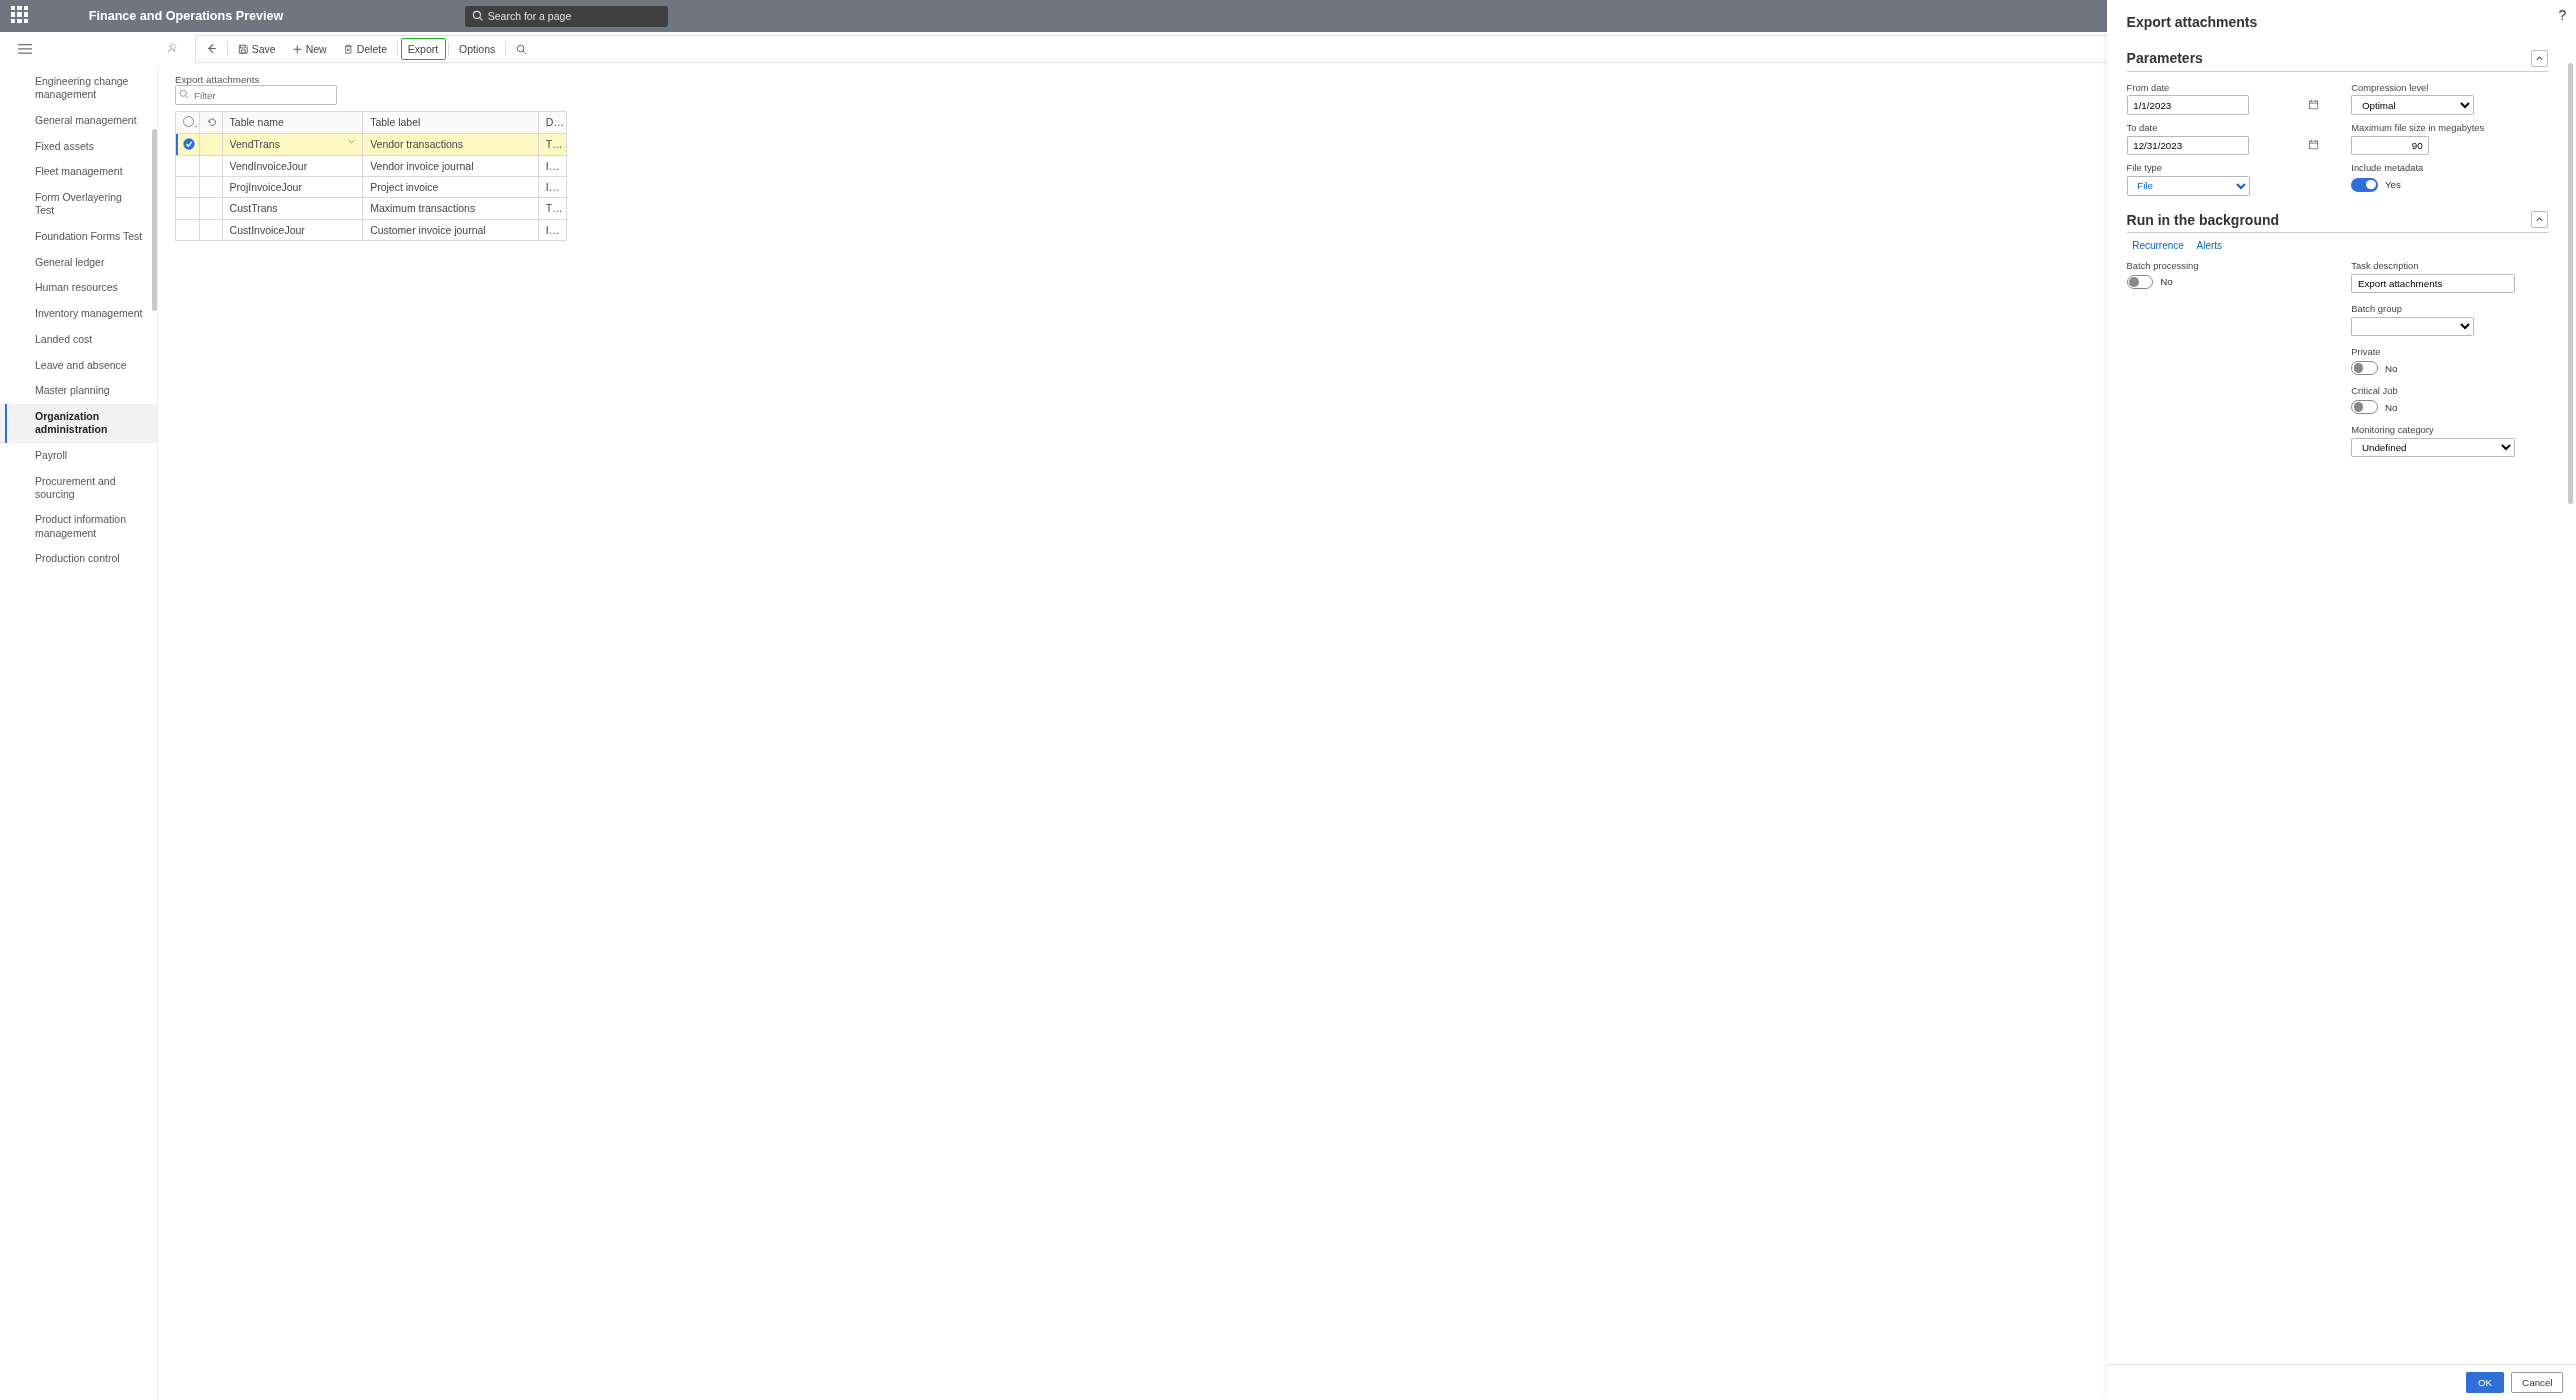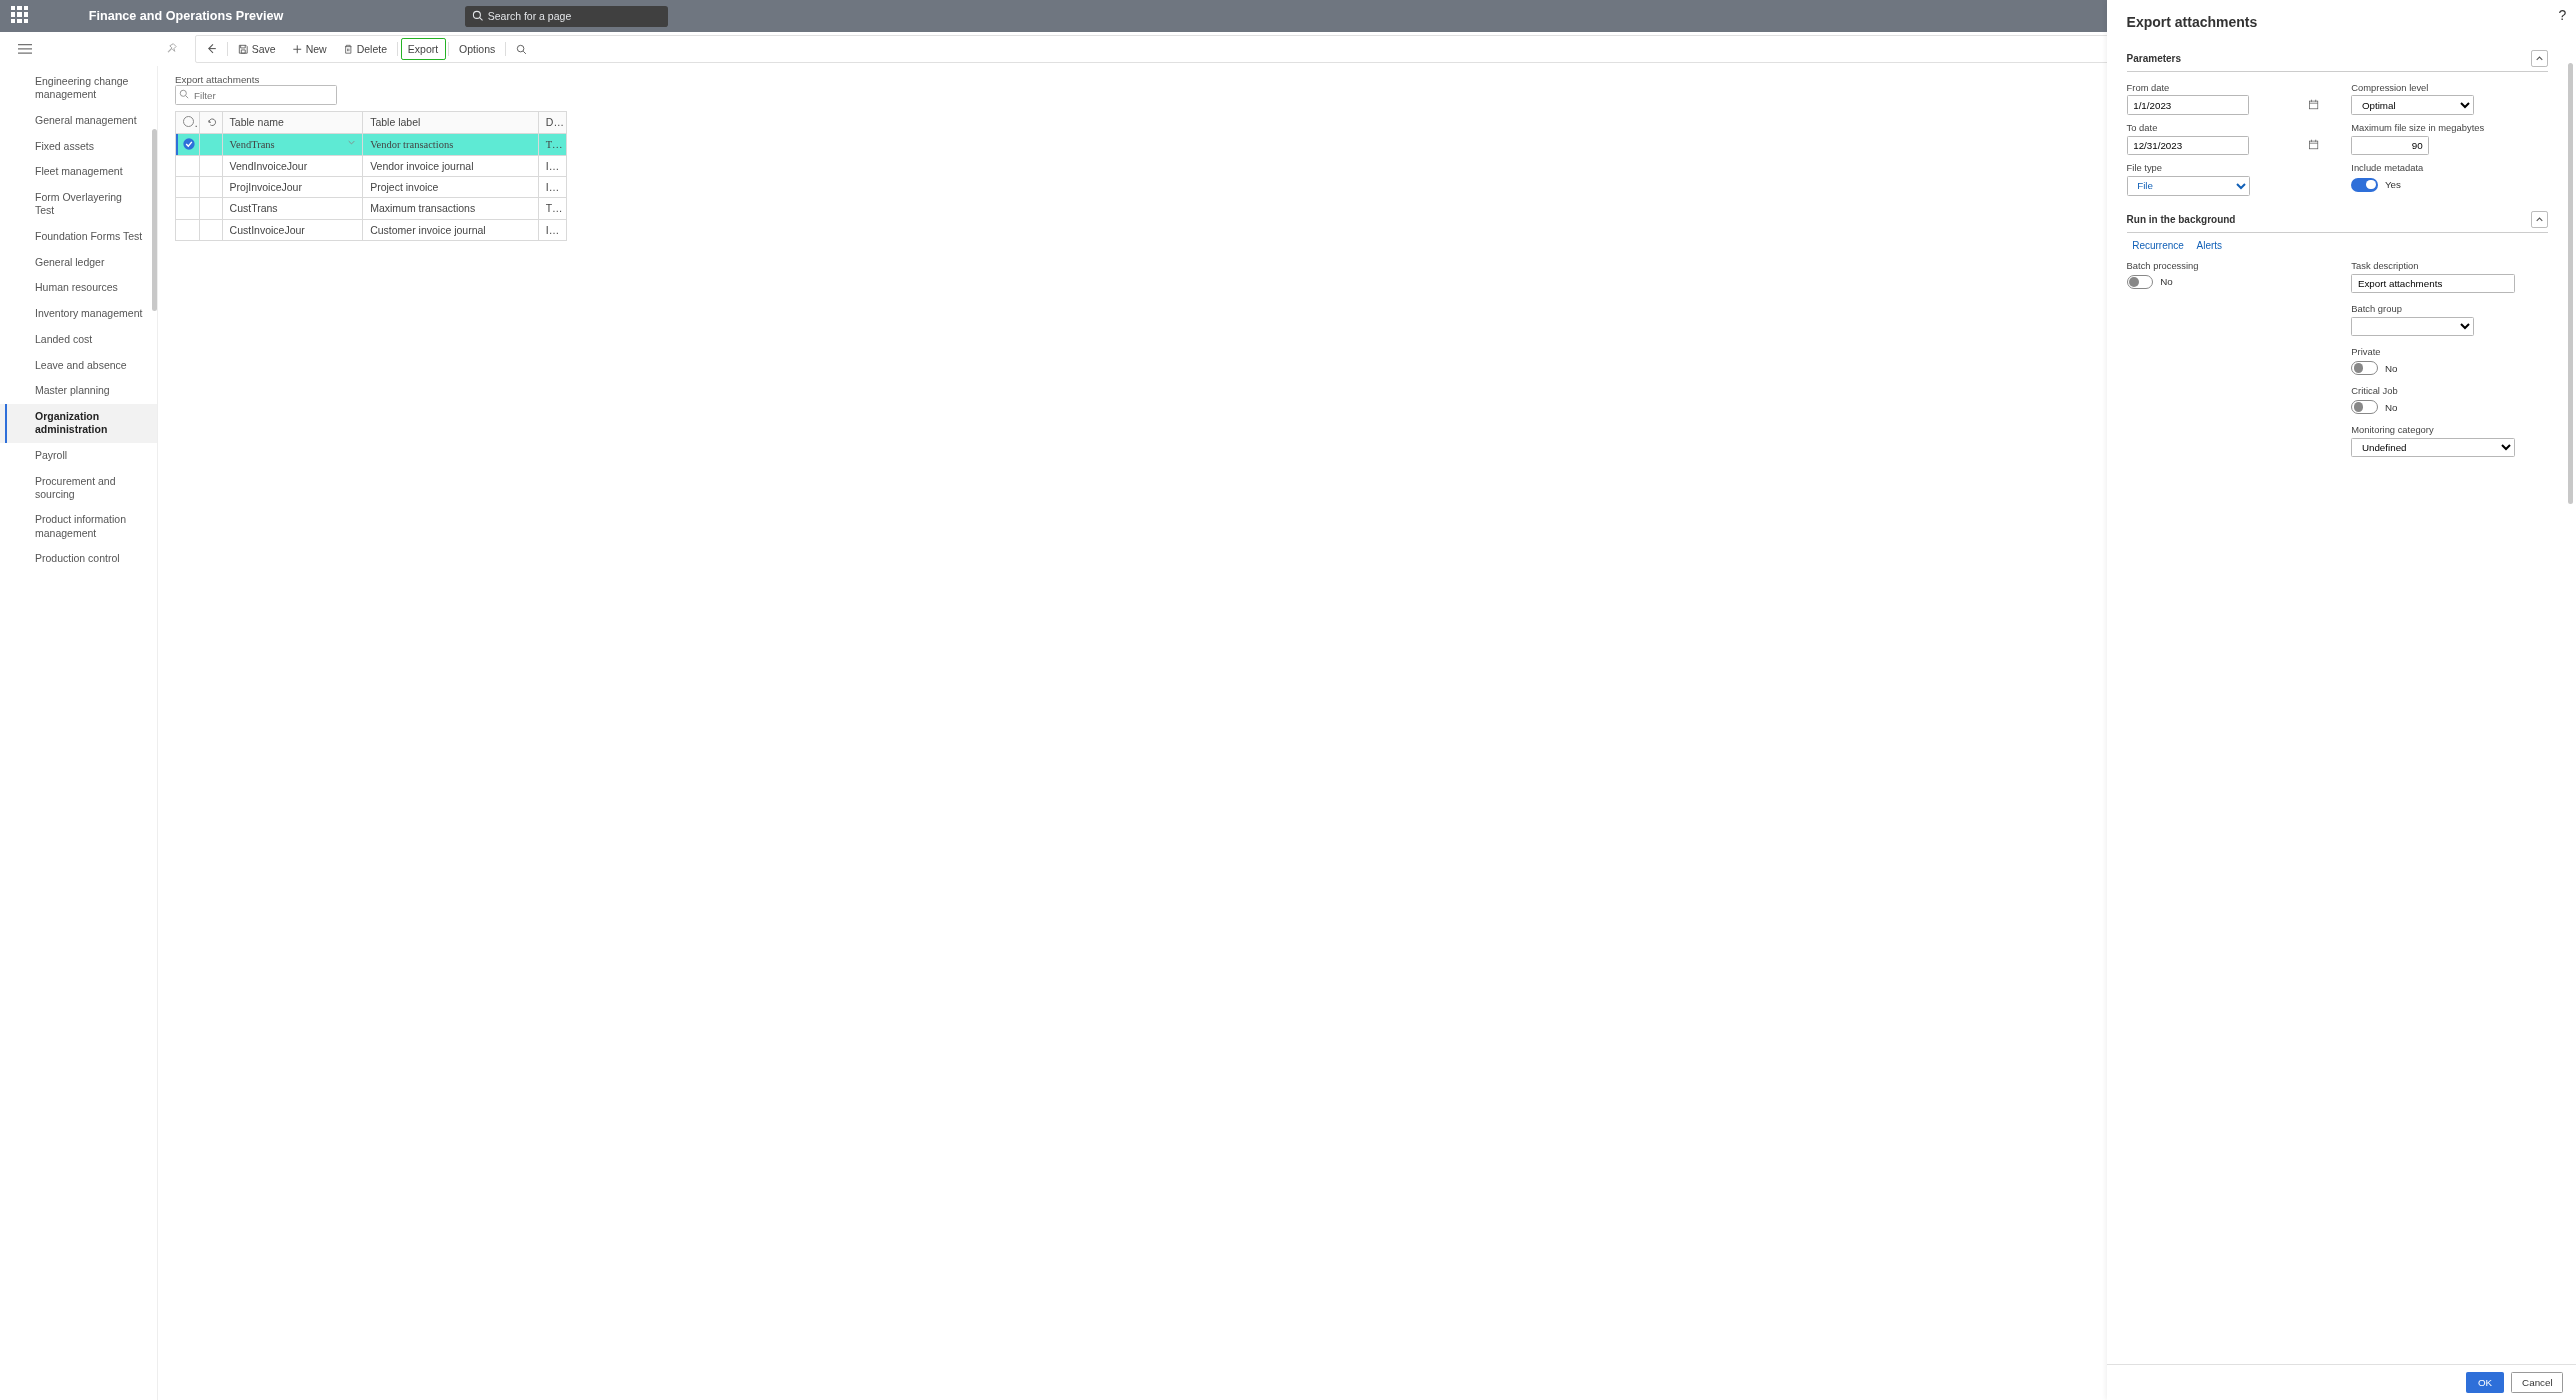--- a/index.html
+++ b/index.html
@@ -42,33 +42,33 @@
   .view-title { font-size:19.6px; font-weight:400; color:#333; margin:1.4px 0 7px 0; display:flex; align-items:center; gap:4.2px;}
   .filter-input { width:162px; height:19.6px; border:0.7px solid #bdbdbd; border-radius:1.4px; padding:0 5.6px 0 18px; font-size:9.8px; }
   .filter-wrap { position:relative; display:inline-block; margin-bottom:4.2px;}
   .filter-wrap .mag2 { position:absolute; left:4.2px; top:3.5px; color:#888; font-size:9.8px;}
 
   table.data-grid { border-collapse:collapse; width:392px; margin-top:1.4px; table-layout:fixed;}
   .data-grid th, .data-grid td { border:0.7px solid #d9d9d9; padding:4.2px 7px; text-align:left; font-size:10.5px; color:#444; white-space:nowrap; overflow:hidden; text-overflow:ellipsis;}
   .data-grid th { background:#fafafa; font-weight:400; color:#444;}
   .col-check { width:24px; text-align:center !important; }
   .col-refresh { width:22.4px; text-align:center !important;}
-  .data-grid tr.selected { background:#5eead4;font-family:Liberation Serif, serif; }
+  .data-grid tr.selected { background:#fef9c3; }
   .data-grid tr.selected td:first-child { position:relative; }
   .data-grid tr.selected td:first-child::before { content:""; position:absolute; left:-0.7px; top:-0.7px; bottom:-0.7px; width:2.8px; background:#2e6fd9; }
   .hdr-circle { width:11.2px; height:11.2px; border:1px solid #888; border-radius:50%; display:inline-block;}
   .row-chev { float:right; color:#888; font-size:8.4px;}
 
   
   .side-panel { position:fixed; top:0; right:0; bottom:0; width:469px; background:#fff; box-shadow:-1.4px 0 5.6px rgba(0,0,0,0.08); display:flex; flex-direction:column; }
   .panel-title { font-size:14px; font-weight:600; padding:14px 19.6px 7px 19.6px; }
   .panel-body { flex:1; overflow-y:auto; padding:0 28px 14px 19.6px; }
   .panel-body-scroll-rail { width:5.6px; background:#c8c8c8; position:absolute; right:2.8px; top:63px; height:441px; border-radius:2.8px;}
   .section-hdr { display:flex; align-items:center; border-bottom:0.7px solid #ccc; padding:5.6px 0 4.2px 0; margin-top:7px;}
-  .section-hdr h3 { flex:1; margin:0; font-size:10px; font-weight:600; color:#333;}
+  .section-hdr h3 { flex:1; margin:0; font-size:14px; font-weight:600; color:#333;}
   .collapse-btn { width:17px; height:17px; border:0.7px solid #bbb; border-radius:2.1px; display:flex; align-items:center; justify-content:center; font-size:8.4px; color:#555; cursor:pointer;}
   .param-grid { display:grid; grid-template-columns:1fr 1fr; gap:7px 28px; padding:9.8px 0 2.8px 0;}
   .field { display:flex; flex-direction:column; gap:2.8px;}
   .field-label { font-size:9.4px; color:#444;}
   .field input, .field select { height:19.6px; border:0.7px solid #b7b7b7; border-radius:1.4px; padding:0 5.6px; font-size:9.8px; font-family:inherit; }
   .field .input-icon-wrap { position:relative; }
   .field .input-icon-wrap input { width:122px; padding-right:19.6px;}
   .field .input-icon-wrap .cal { position:absolute; right:4.2px; top:3.5px; color:#555; pointer-events:none; }
   .field select { width:123px; background:#fff;}
   .num-input { text-align:right; width:78px !important; }

